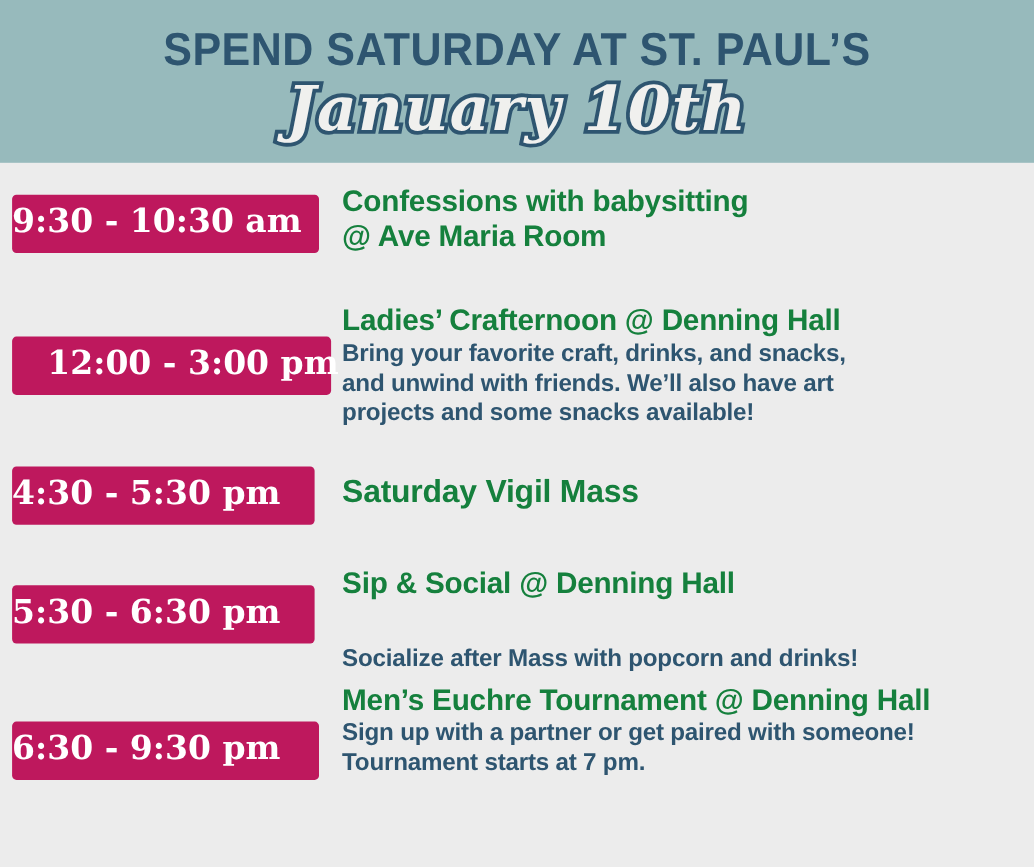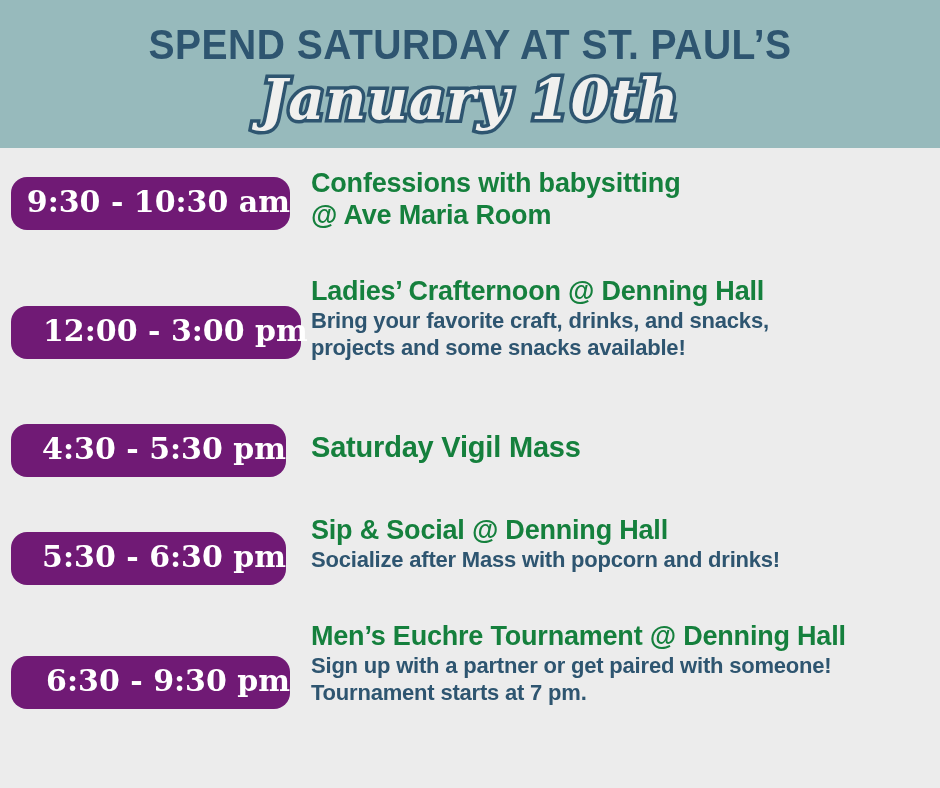--- a/index.html
+++ b/index.html
@@ -70,28 +70,28 @@
   .row {
     position: absolute;
     left: 0;
     width: 940px;
     display: flex;
     align-items: center;
   }
   .time-pill {
     position: absolute;
     left: 11px;
-    background: #701a75;
+    background: #be185d;
     color: #ffffff;
-    border-radius: 16px;
+    border-radius: 4px;
     font-family: "DejaVu Serif", "Liberation Serif", serif;
     font-weight: bold;
     font-size: 30px;
     line-height: 30px;
-    text-align: right;
+    text-align: left;
     padding: 10px 0 13px 0;
     box-sizing: border-box;
     white-space: nowrap;
   }
   .event {
     position: absolute;
     left: 311px;
     width: 625px;
   }
   .event-title {
@@ -128,35 +128,36 @@
         <div class="event-title" style="font-size: 27px;">Confessions with babysitting</div>
         <div class="event-title" style="font-size: 27px;">@ Ave Maria Room</div>
       </div>
     </div>
     <div class="row" style="top: 0px;">
       <div class="time-pill" style="top: 158px; width: 290px; padding-left: 32px;">12:00 - 3:00 pm</div>
       <div class="event" style="top: 127px;">
         <div class="event-title" style="font-size: 27px;">Ladies’ Crafternoon @ Denning Hall</div>
         <div class="event-desc" style="font-size: 22px;">
           <div>Bring your favorite craft, drinks, and snacks,</div>
+          <div>and unwind with friends. We’ll also have art</div>
           <div>projects and some snacks available!</div>
         </div>
       </div>
     </div>
     <div class="row" style="top: 0px;">
       <div class="time-pill" style="top: 276px; width: 275px;">4:30 - 5:30 pm</div>
       <div class="event" style="top: 283px;">
         <div class="event-title" style="font-size: 29px;">Saturday Vigil Mass</div>
       </div>
     </div>
     <div class="row" style="top: 0px;">
       <div class="time-pill" style="top: 384px; width: 275px;">5:30 - 6:30 pm</div>
       <div class="event" style="top: 366px;">
         <div class="event-title" style="font-size: 27px;">Sip &amp; Social @ Denning Hall</div>
-        <div class="event-desc" style="font-size: 22px;">
+        <div class="event-desc" style="font-size: 22px; margin-top: 38px;">
           <div>Socialize after Mass with popcorn and drinks!</div>
         </div>
       </div>
     </div>
     <div class="row" style="top: 0px;">
       <div class="time-pill" style="top: 508px; width: 279px;">6:30 - 9:30 pm</div>
       <div class="event" style="top: 472px;">
         <div class="event-title" style="font-size: 27px;">Men’s Euchre Tournament @ Denning Hall</div>
         <div class="event-desc" style="font-size: 22px;">
           <div>Sign up with a partner or get paired with someone!</div>

